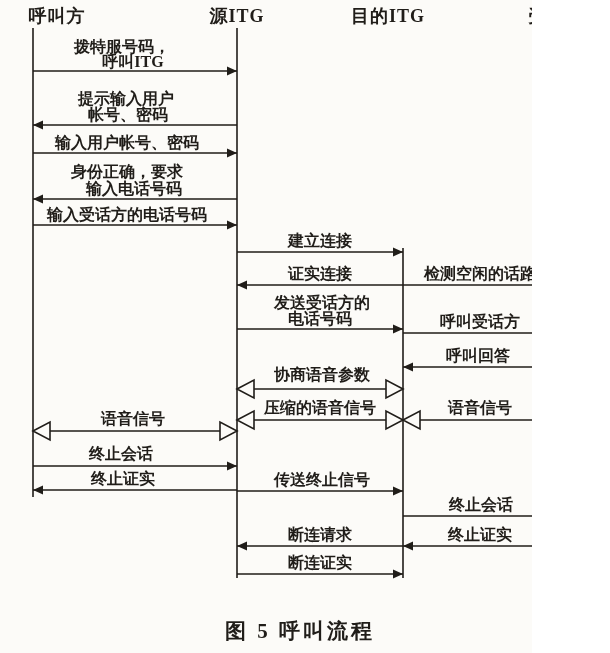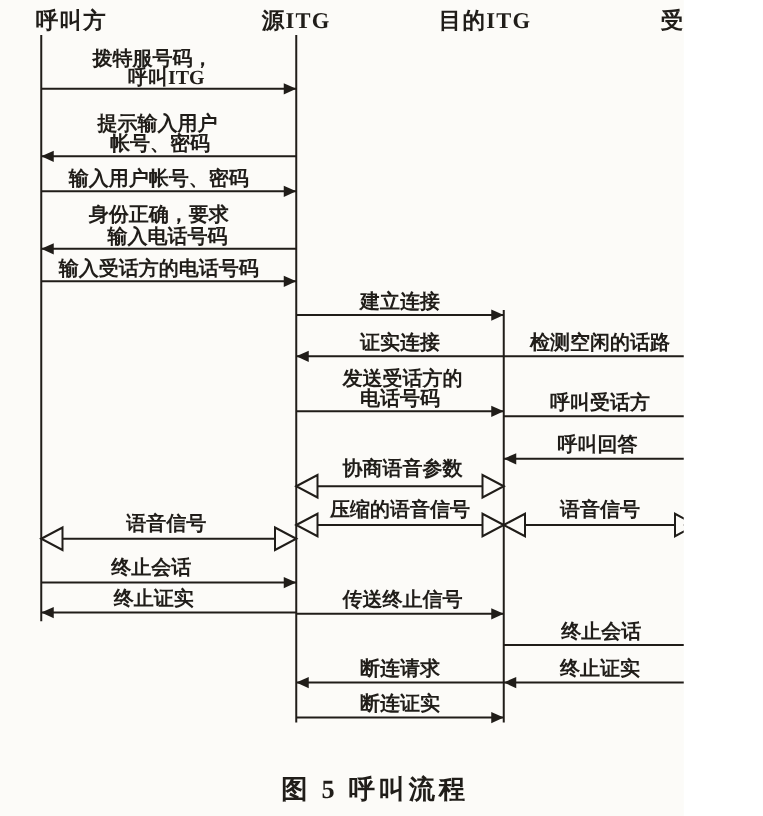--- a/index.html
+++ b/index.html
@@ -5,21 +5,20 @@
   :root{
     --ink:#201d19;
     --paper:#fcfbf8;
   }
   html,body{margin:0;padding:0;background:#ffffff;}
   .page{
     position:relative;
     width:532px;height:653px;
     background:var(--paper);
     overflow:hidden;
-    padding-left:15px;
   }
   svg{position:absolute;left:0;top:0;}
   text{
     font-family:"Liberation Serif","DejaVu Serif",serif;
     font-weight:bold;
     fill:var(--ink);
   }
   .participant{font-size:18px;text-anchor:middle;letter-spacing:1px;}
   .msg-label{font-size:16px;text-anchor:middle;}
   .caption{font-size:21px;text-anchor:middle;letter-spacing:3px;}

